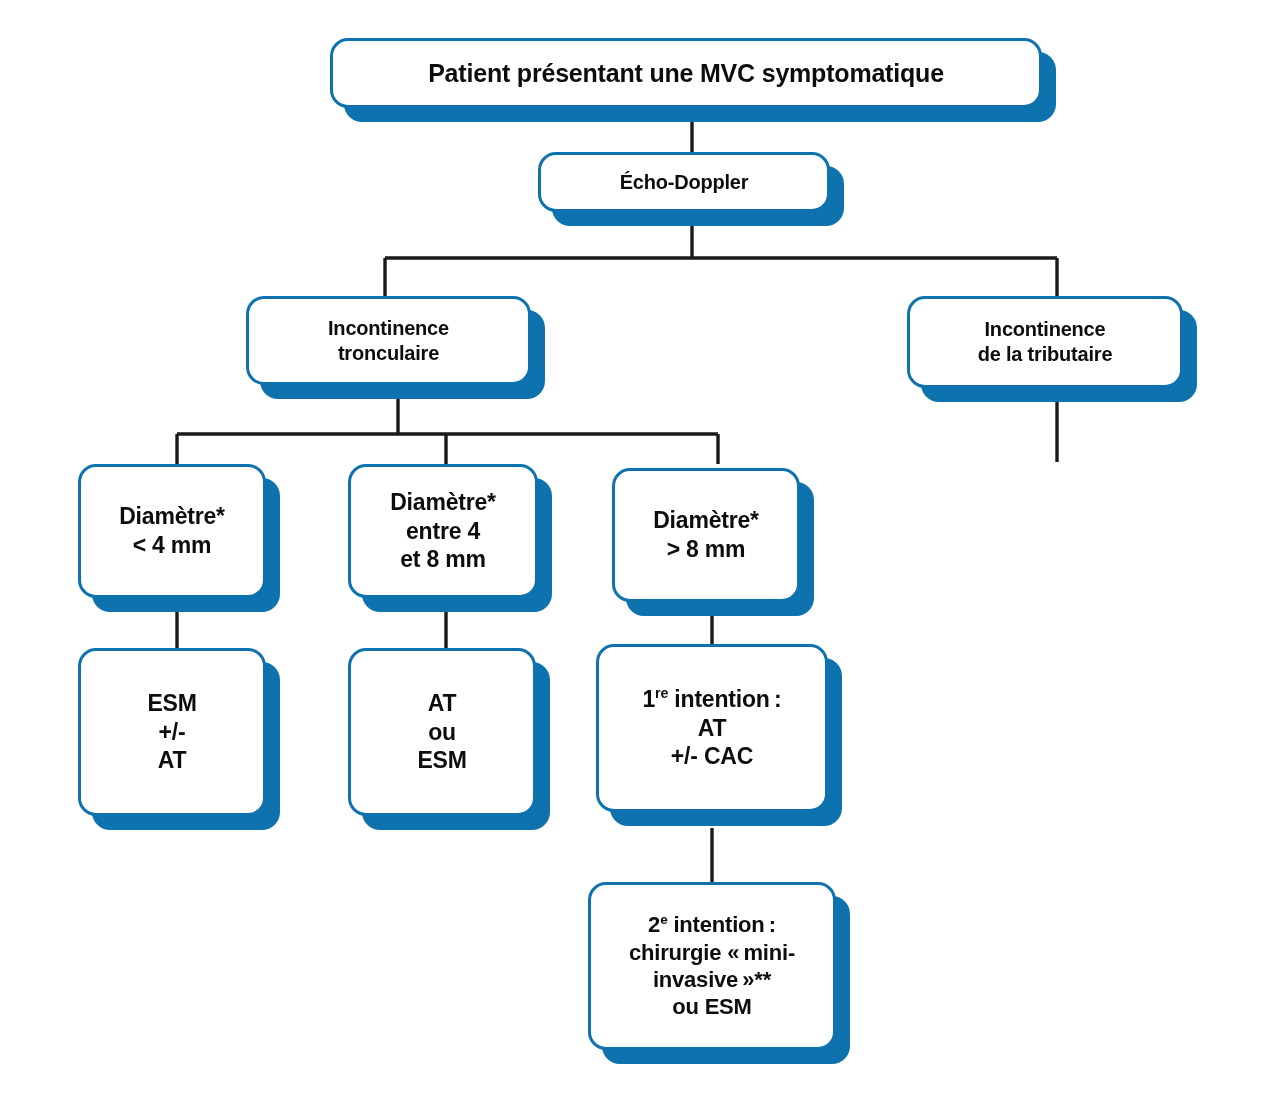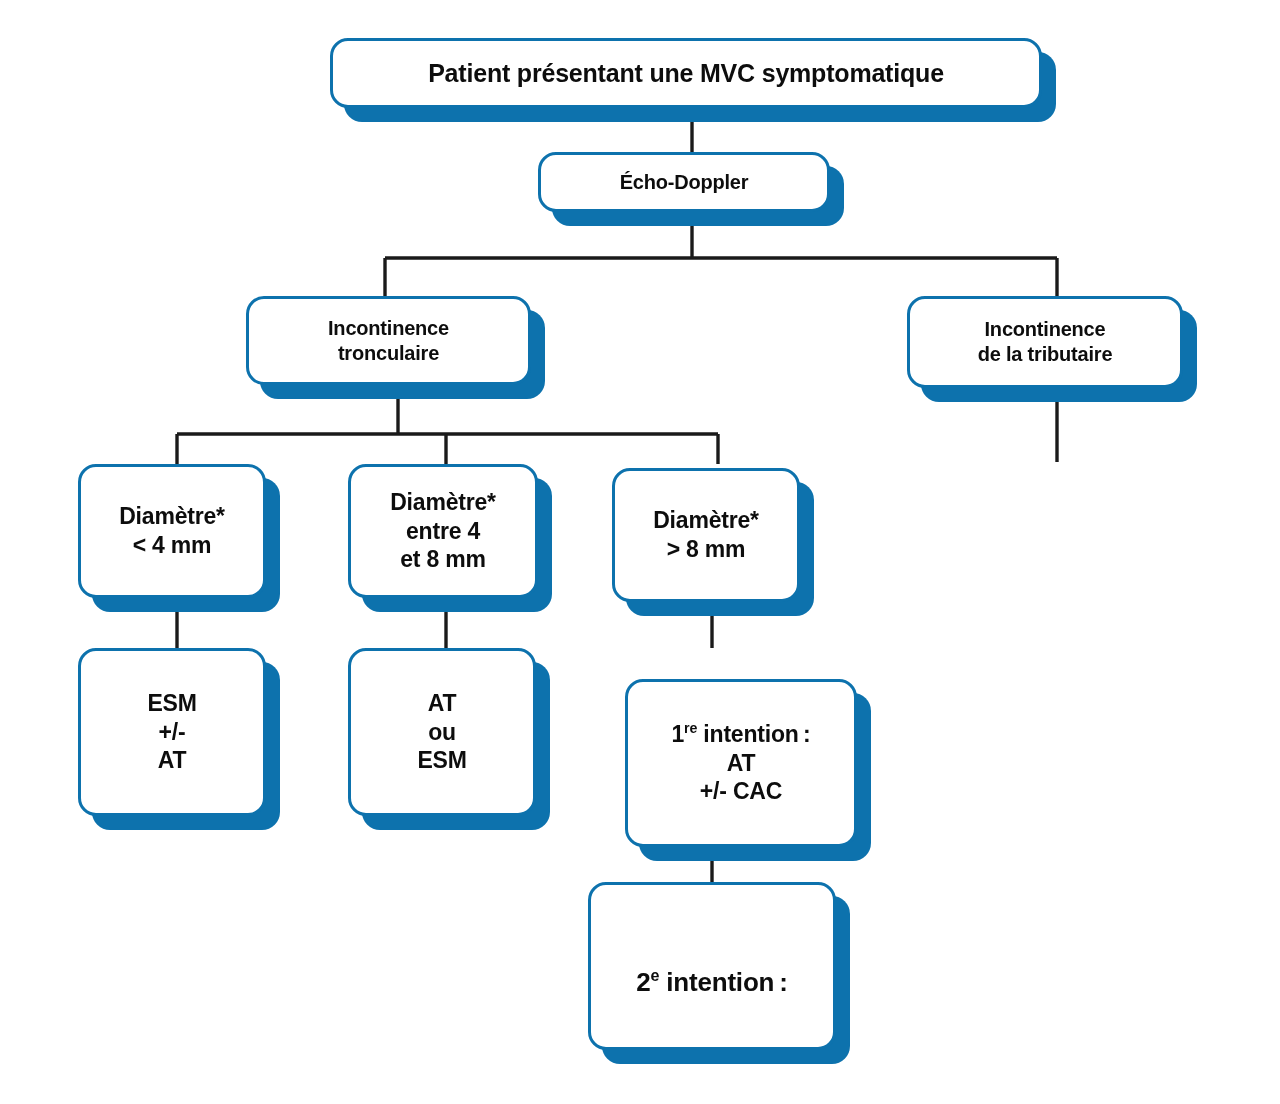--- a/index.html
+++ b/index.html
@@ -63,21 +63,21 @@
     color: #0d0d0d;
     line-height: 1.24;
     letter-spacing: -0.2px;
     padding: 0 8px;
     white-space: pre-line;
   }
   
   .t-root   .label { font-size: 25px; }
   .t-big    .label { font-size: 20px; }
   .t-mid    .label { font-size: 23px; }
-  .t-small  .label { font-size: 26px; text-align: center; }
+  .t-small  .label { font-size: 22px; text-align: center; }
   sup { font-size: 0.62em; vertical-align: super; line-height: 0; font-weight: bold; }
 </style>
 </head>
 <body>
 
 <div id="canvas">
 
   <svg id="connectors" viewBox="0 0 1280 1104" width="1280" height="1104" aria-hidden="true">
     <g stroke="#1a1a1a" stroke-width="3.4" fill="none" stroke-linecap="butt">
 
@@ -171,33 +171,36 @@
 
   <div class="node t-mid" style="left:348px; top:648px; width:188px; height:168px;">
     <div class="shadow"></div>
     <div class="card">
       <div class="label">AT
 ou
 ESM</div>
     </div>
   </div>
 
-  <div class="node t-mid" style="left:596px; top:679px; width:232px; height:168px;margin-left:29px;">
+  <div class="node t-mid" style="left:596px; top:644px; width:232px; height:168px;">
     <div class="shadow"></div>
     <div class="card">
       <div class="label">
         <span>1</span><sup>re</sup><span> intention :</span>
         <span style="display:block; white-space:pre-line;">AT
 +/- CAC</span>
       </div>
     </div>
   </div>
 
   <div class="node t-small" style="left:588px; top:882px; width:248px; height:168px;">
     <div class="shadow"></div>
     <div class="card">
       <div class="label">
         <span>2</span><sup>e</sup><span> intention :</span>
+        <span style="display:block; white-space:pre-line;">chirurgie « mini-
+invasive »**
+ou ESM</span>
       </div>
     </div>
   </div>
 
 </div>
 
 </body></html>

